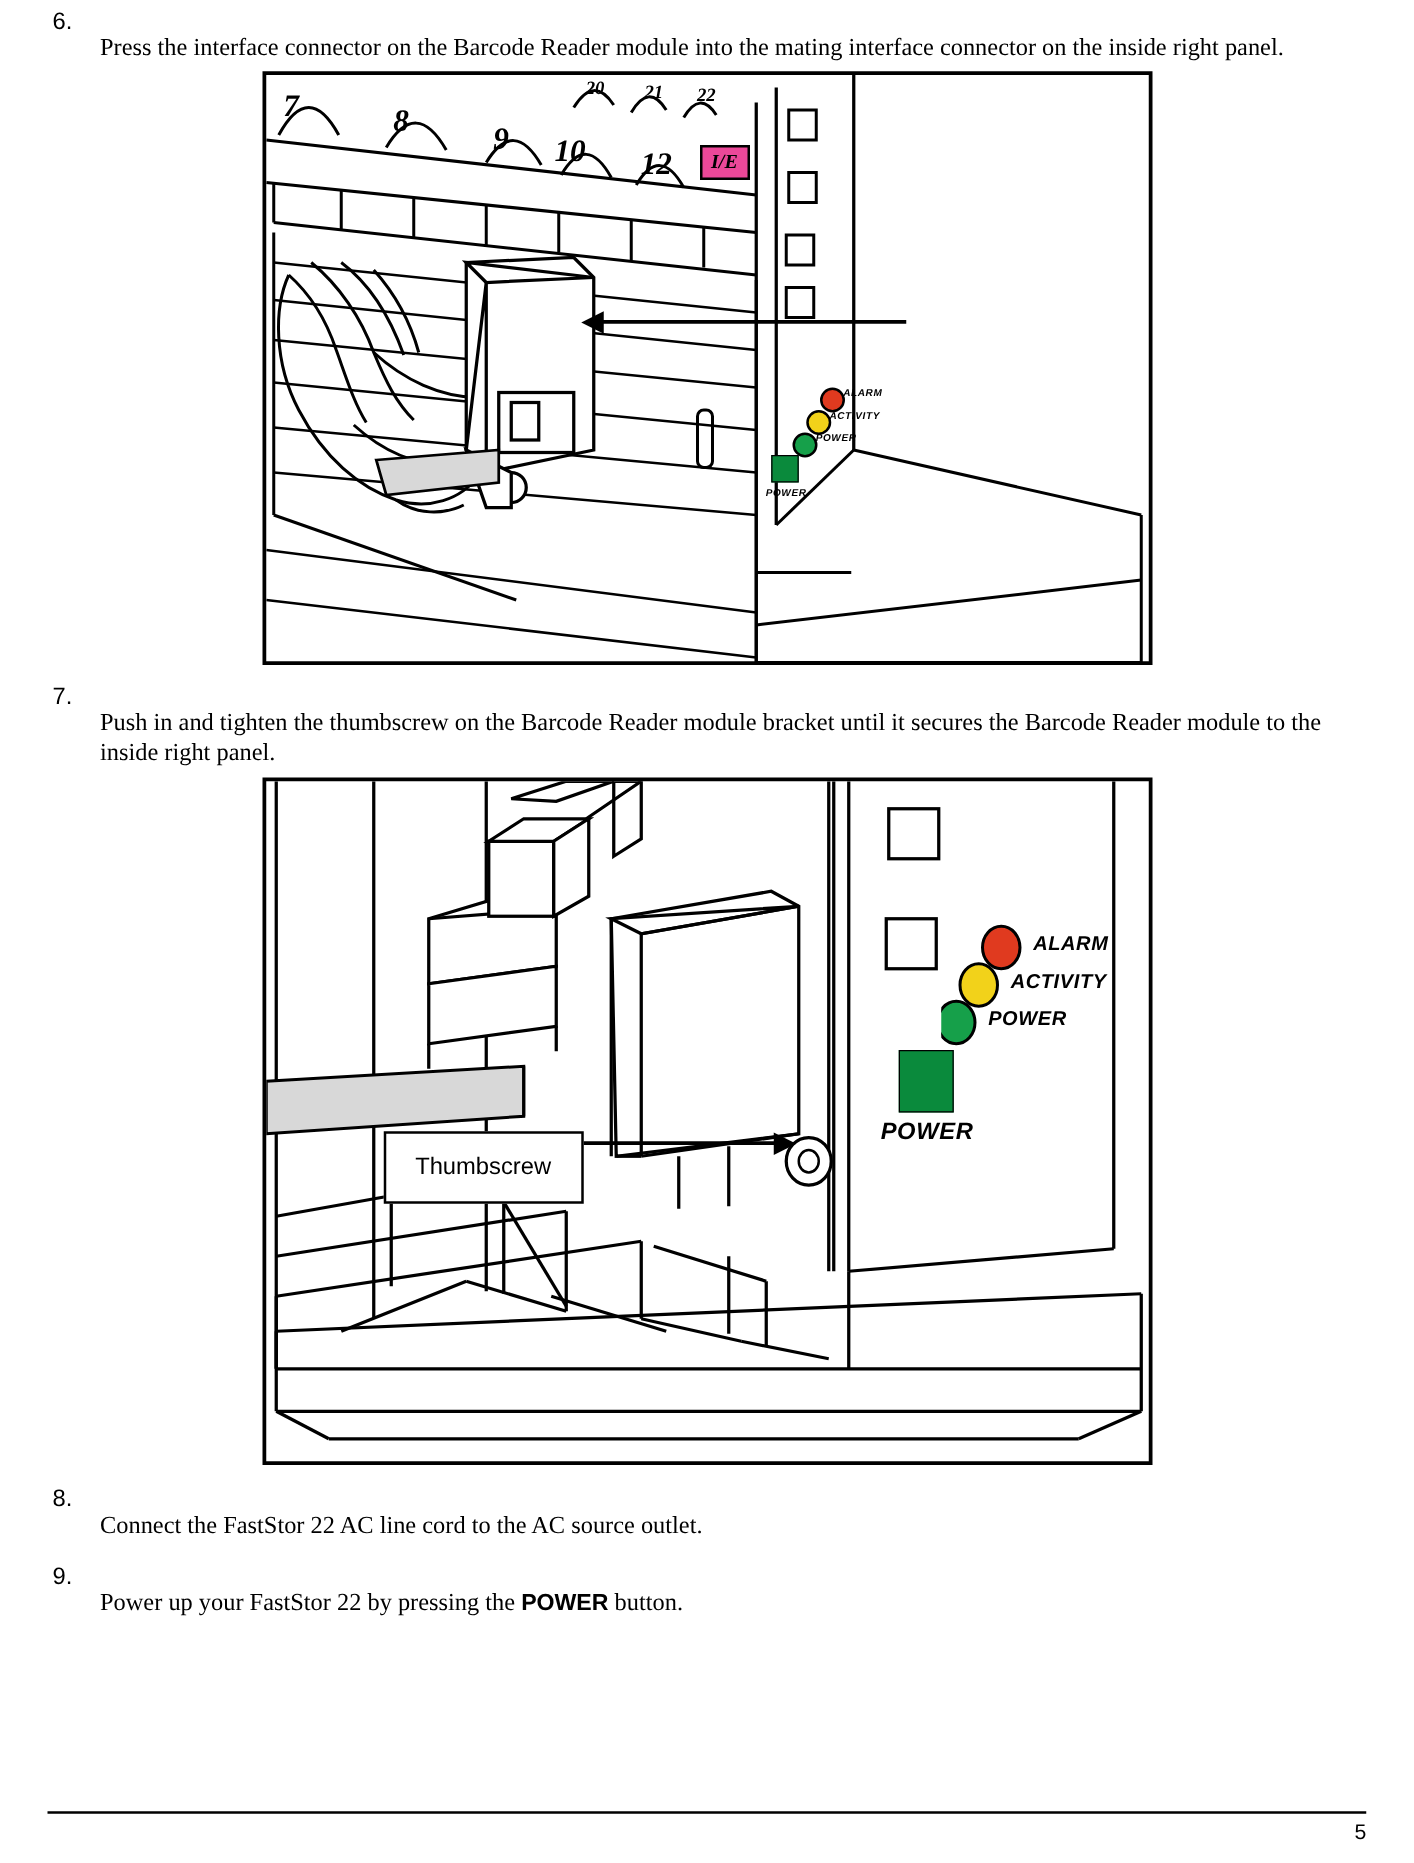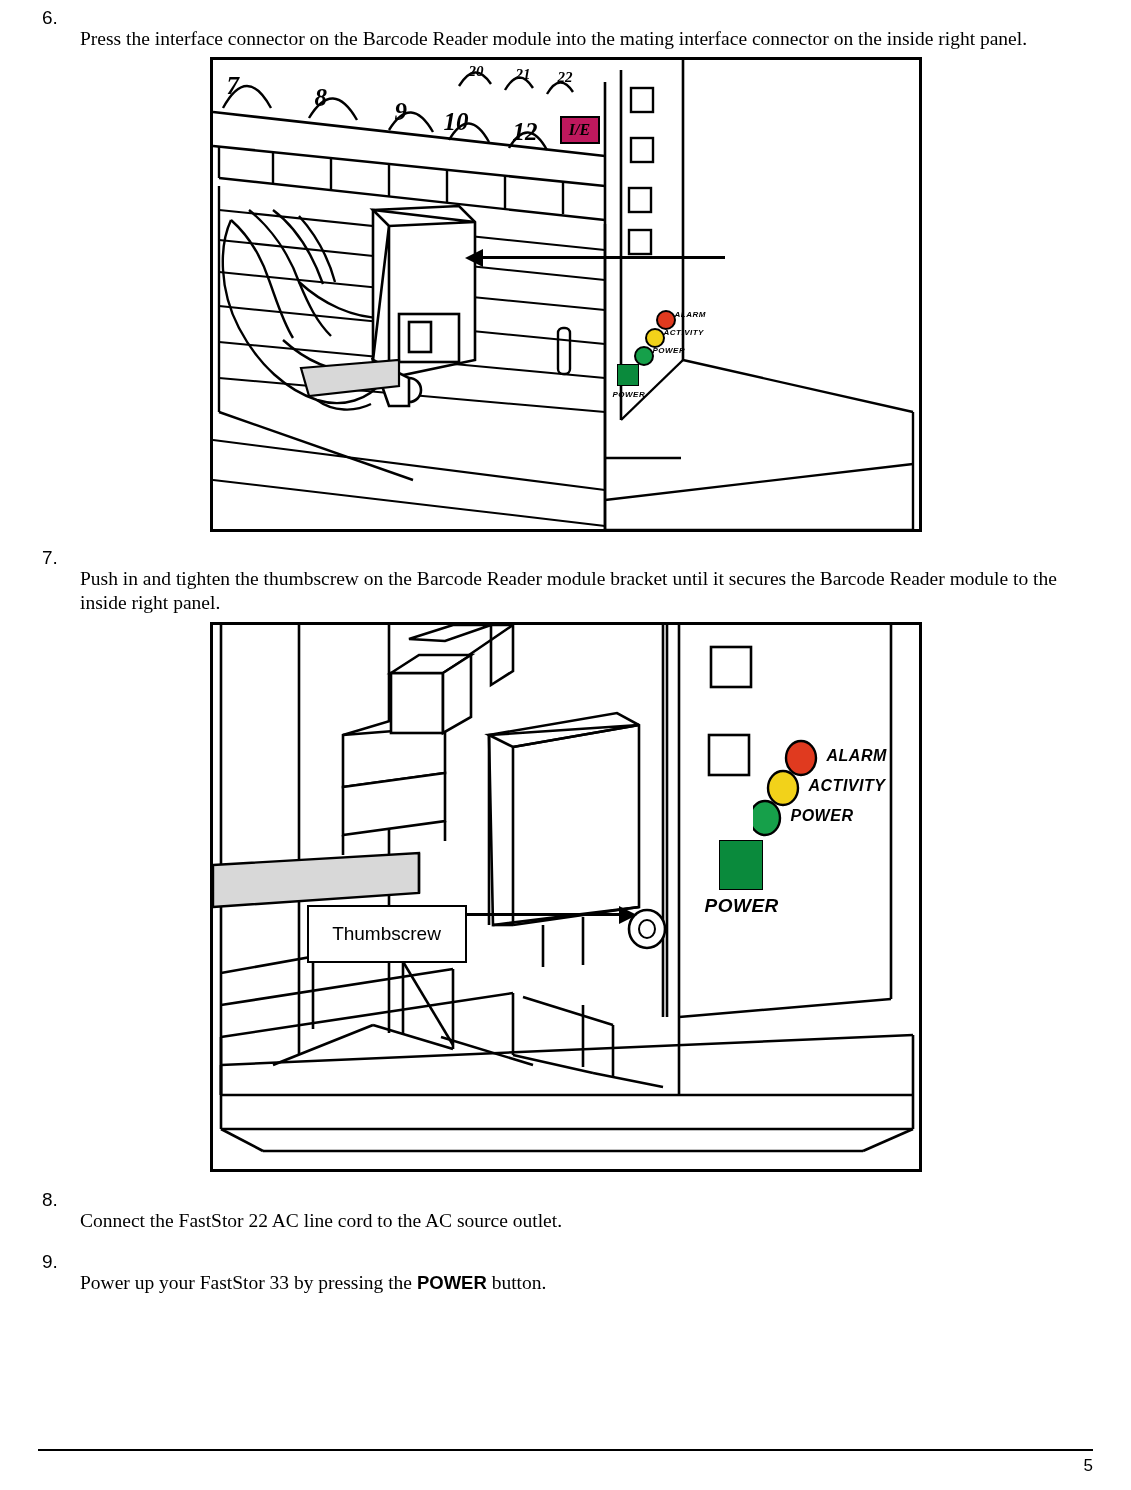--- a/index.html
+++ b/index.html
@@ -191,21 +191,21 @@
     font-style: italic;
   }
   .ie-box {
     position: absolute;
     border: 2px solid #000;
     font-family: "Liberation Serif", serif;
     font-weight: bold;
     font-style: italic;
     font-size: 16px;
     display: flex; align-items: center; justify-content: center;
-    background: #be185d;
+    background: #ec4899;
   }
   .grnsq { position: absolute; background: #0a8a3c; border: 1px solid #000; }
 </style>
 </head>
 <body>
 
 <div class="page">
 
   <div class="step" style="margin-top:6px;">
     <span class="num">6.</span>
@@ -430,20 +430,20 @@
     </div>
   </div>
 
   <div class="step" style="margin-top:16px;">
     <span class="num">8.</span>
     <span class="txt">Connect the FastStor 22 AC line cord to the AC source outlet.</span>
   </div>
 
   <div class="step" style="margin-top:17px;">
     <span class="num">9.</span>
-    <span class="txt"><span>Power up your FastStor 33 by pressing the </span><b>POWER</b><span> button.</span></span>
+    <span class="txt"><span>Power up your FastStor 22 by pressing the </span><b>POWER</b><span> button.</span></span>
   </div>
 
 
   <div class="footer-rule"></div>
   <div class="page-num">5</div>
 
 </div>
 
 </body></html>

